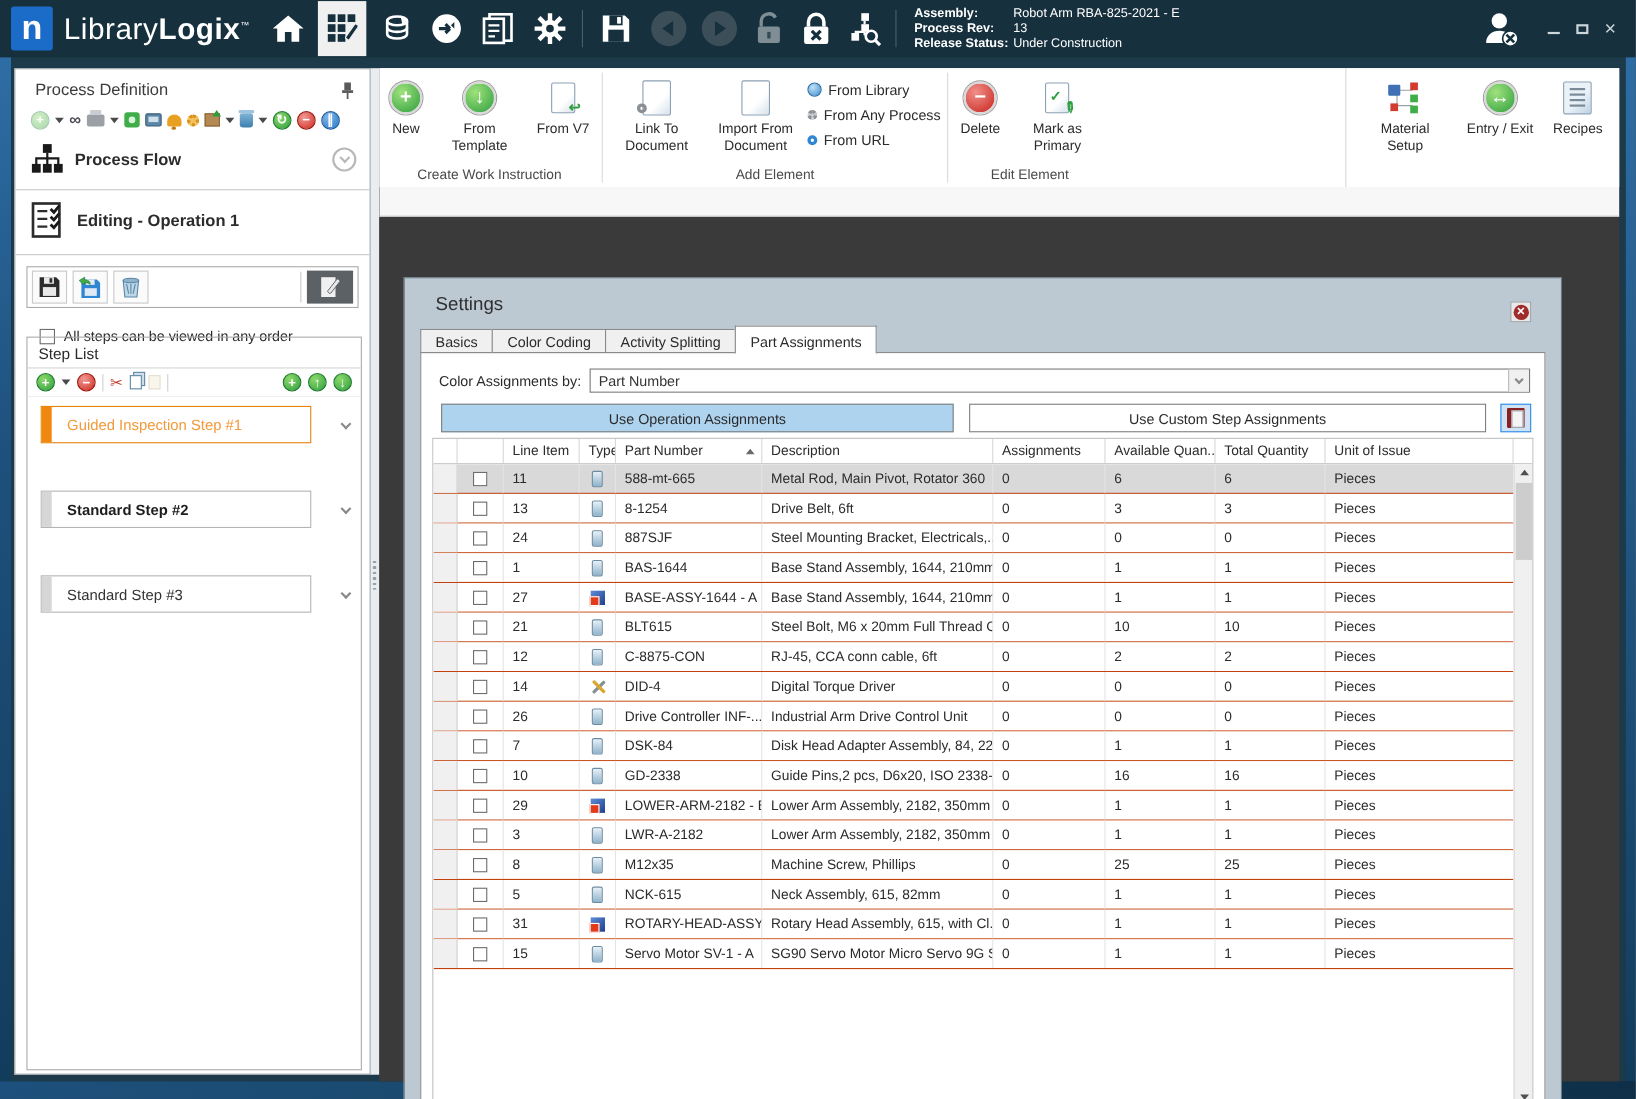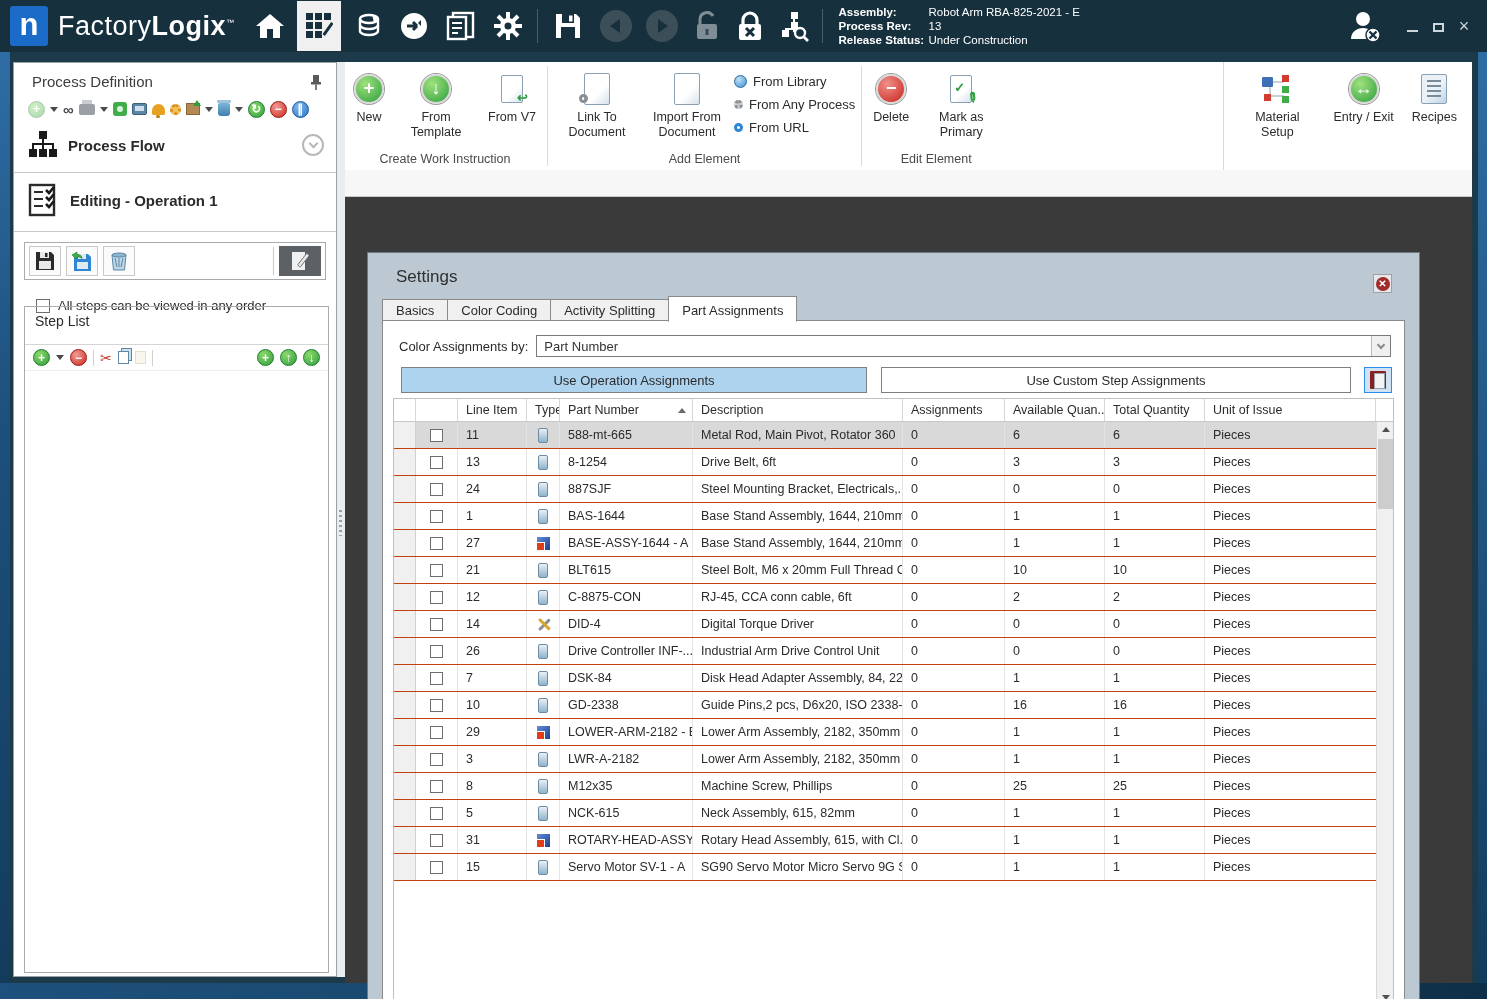--- a/index.html
+++ b/index.html
@@ -52,21 +52,21 @@
   .chev{display:inline-block;width:7px;height:7px;border-right:2px solid #8a8a8a;border-bottom:2px solid #8a8a8a;transform:rotate(45deg);}
   .lp-btnbox{margin:10px 10px 0 10px;border:1px solid #ababab;height:38px;display:flex;align-items:center;padding:3px 4px;}
   .lp-btn{width:32px;height:30px;border:1px solid #c9c9c9;background:#fbfbfb;margin-right:5px;
           display:flex;align-items:center;justify-content:center;}
   .lp-btnbox .sp{flex:1;}
   .lp-btn-sep{width:1px;height:28px;background:#c9c9c9;margin-right:5px;}
   .lp-btn-dark{width:42px;height:30px;background:#5c6166;display:flex;align-items:center;justify-content:center;}
   .lp-checkrow{display:flex;align-items:center;gap:8px;padding:18px 0 0 22px;font-size:13px;color:#2b2b2b;}
   .chk{display:inline-block;width:14px;height:14px;border:1px solid #6d6d6d;background:#fff;flex:none;}
   .steplist-box{position:absolute;left:10px;right:7px;top:243px;bottom:3px;border:1px solid #ababab;}
-  .sl-title{font-size:14px;color:#2b2b2b;padding:6px 0 15px 10px;border-bottom:1px solid #d5d5d5;}
+  .sl-title{font-size:14px;color:#2b2b2b;padding:6px 0 5px 10px;border-bottom:1px solid #d5d5d5;}
   .sl-toolbar{display:flex;align-items:center;gap:6px;padding:4px 8px;height:26px;border-bottom:1px solid #eee;}
   .sl-toolbar .sp{flex:1;}
   .tool-sep{width:1px;height:16px;background:#d0d0d0;}
   .steps{padding:8px 0 0 12px;}
   .step-item{width:246px;height:34px;border:1px solid #b4b4b4;display:flex;align-items:center;
              position:relative;margin-bottom:43px;background:#fff;}
   .step-bar{width:9px;height:100%;background:#d6d6d6;flex:none;}
   .step-label{margin-left:14px;font-size:13.5px;color:#333;white-space:nowrap;}
   .step-item .chev{position:absolute;right:-36px;top:12px;}
   .step-guided{border-color:#e8830c;}
@@ -208,21 +208,21 @@
 
 <div class="app-bg"></div>
 <div class="edge-left"></div>
 <div class="edge-right"></div>
 <div class="edge-bottom"></div>
 
 <div class="titlebar">
   <div class="logo-box">
       <span>n</span>
     </div>
-  <div class="brand"><span>Factory</span><b>Logix</b><sup>™</sup></div>
+  <div class="brand"><span>Library</span><b>Logix</b><sup>™</sup></div>
 
   <span class="tb-ic" style="margin-left:20px">
     <svg width="30" height="26" viewBox="0 0 30 26">
         <polygon points="15,1 29,13 25,13 25,25 18,25 18,16 12,16 12,25 5,25 5,13 1,13" fill="#fff"></polygon>
       </svg>
   </span>
   <span class="tb-tile" style="margin-left:12px">
     <svg width="28" height="28" viewBox="0 0 28 28">
       <g fill="#16303e">
           <rect x="1" y="1" width="7" height="7"></rect>
@@ -463,20 +463,37 @@
         <span class="tool-sep"></span>
         <span class="k-scissors">✂</span>
         <span class="k-copy"></span>
         <span class="k-paste faded"></span>
         <span class="tool-sep"></span>
         <span class="sp"></span>
         <span class="cir c-green">+</span>
         <span class="cir c-green">↑</span>
         <span class="cir c-green">↓</span>
       </div>
+    <div class="steps" id="steps">
+        <div class="step-item step-guided">
+          <span class="step-bar"></span>
+          <span class="step-label">Guided Inspection Step #1</span>
+          <span class="chev"></span>
+        </div>
+        <div class="step-item step-bold">
+          <span class="step-bar"></span>
+          <span class="step-label">Standard Step #2</span>
+          <span class="chev"></span>
+        </div>
+        <div class="step-item">
+          <span class="step-bar"></span>
+          <span class="step-label">Standard Step #3</span>
+          <span class="chev"></span>
+        </div>
+      </div>
   </div>
 </div>
 
 <div class="splitter">
     <span class="grip"></span>
   </div>
 
 <div class="main">
   <div class="ribbon">
     <div class="ribbon-body">

